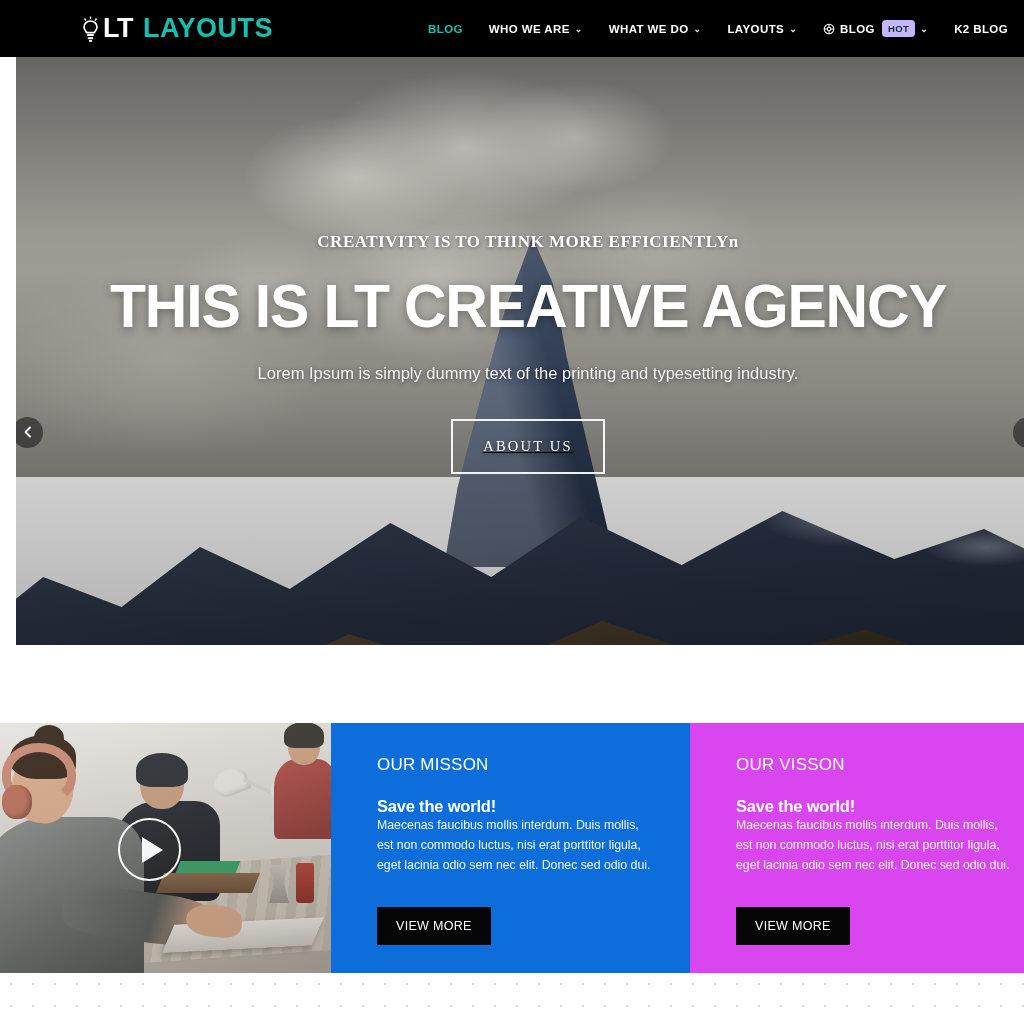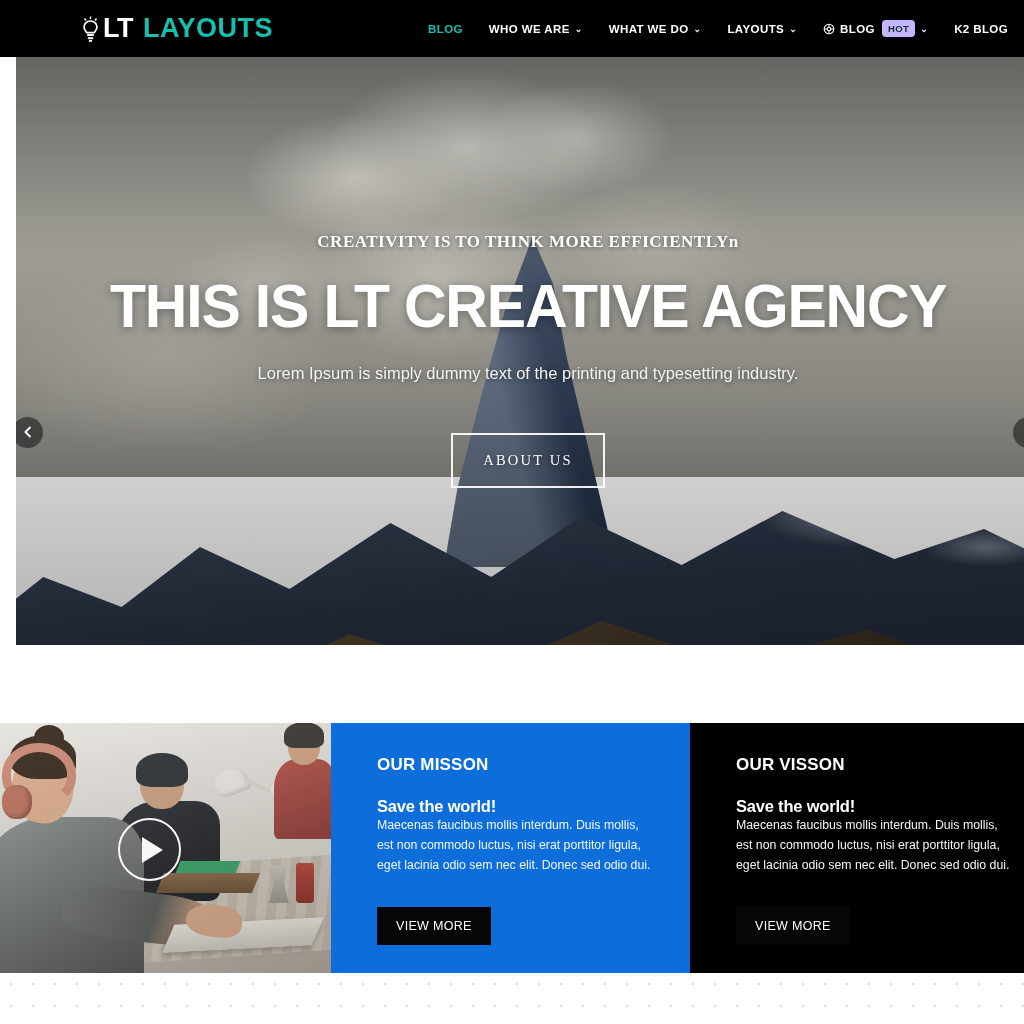--- a/index.html
+++ b/index.html
@@ -129,23 +129,23 @@
   .hero-title {
     color: #ffffff; font-size: 62px; font-weight: bold;
     letter-spacing: -1.2px; line-height: 1.02;
     text-shadow: 0 2px 10px rgba(0,0,0,.35);
     transform: scaleX(.95); white-space: nowrap;
     margin-bottom: 24px;
   }
   .hero-sub {
     color: #f2f2f2; font-size: 16.5px; line-height: 1.55;
     text-shadow: 0 1px 5px rgba(0,0,0,.5); font-weight: 300;
-    margin-bottom: 46px;
-  }
-  .hero-buttons { display: flex; gap: 36px; }
+    margin-bottom: 32px;
+  }
+  .hero-buttons { display: flex; gap: 36px; text-decoration: underline; }
   .hero-btn {
     font-family: "Liberation Serif", serif;
     border: 2px solid rgba(255,255,255,.92);
     color: #ffffff; font-size: 14.5px; letter-spacing: 2.2px;
     padding: 17px 30px; background: transparent; cursor: pointer;
     text-shadow: 0 1px 4px rgba(0,0,0,.45);
   }
   .slider-arrow {
     position: absolute; top: 360px;
     width: 31px; height: 31px; border-radius: 50%;
@@ -270,23 +270,23 @@
     width:0; height:0; margin-left:5px;
     border-left: 21px solid rgba(255,255,255,.96);
     border-top: 13px solid transparent;
     border-bottom: 13px solid transparent;
   }
 
   .promo-panel {
     height: 250px; padding: 32px 0 0 46px; position: relative;
   }
   .promo-panel.mission { width: 359px; background: #0d6edb; }
-  .promo-panel.vision  { width: 334px; background: #000000; }
+  .promo-panel.vision  { width: 334px; background: #d946ef; }
   .panel-kicker {
-    color:#ffffff; font-size: 17px; font-weight: 700;
+    color:#ffffff; font-size: 17px; font-weight: 400;
     letter-spacing: .2px; margin-bottom: 22px;
   }
   .panel-title {
     color:#ffffff; font-size: 16.5px; font-weight: bold;
     letter-spacing: -.2px; 
   }
   .panel-body {
     color:#f3f7fb; font-size: 12.3px; line-height: 1.62;
     width: 276px; margin-bottom: 31px; font-weight: 300;
   }

